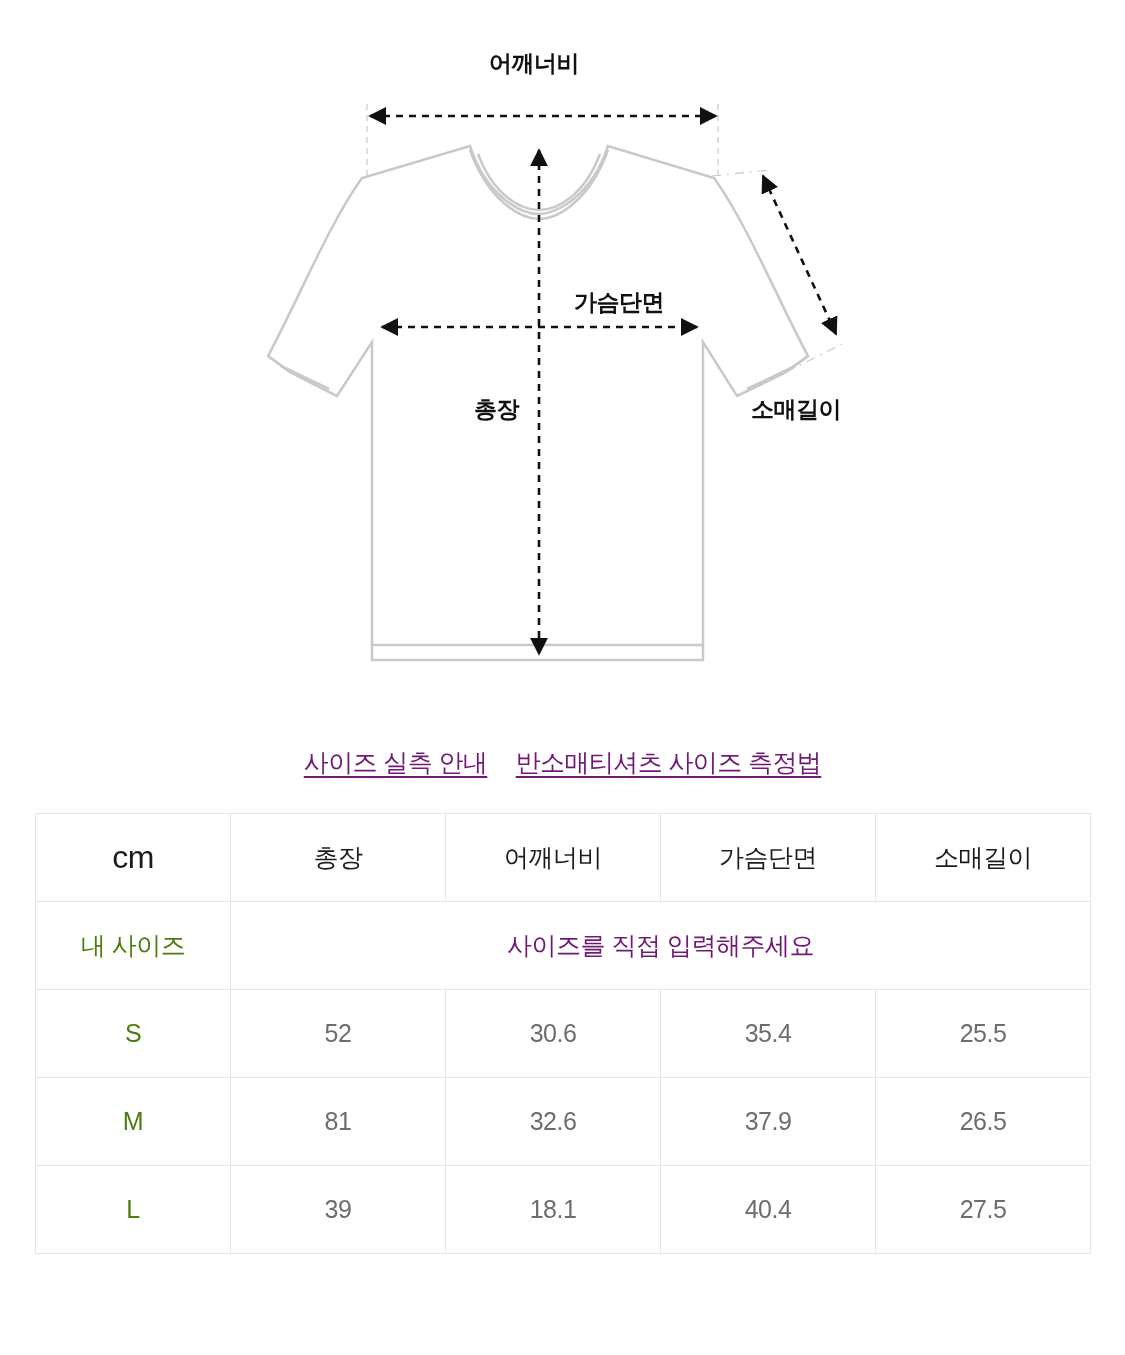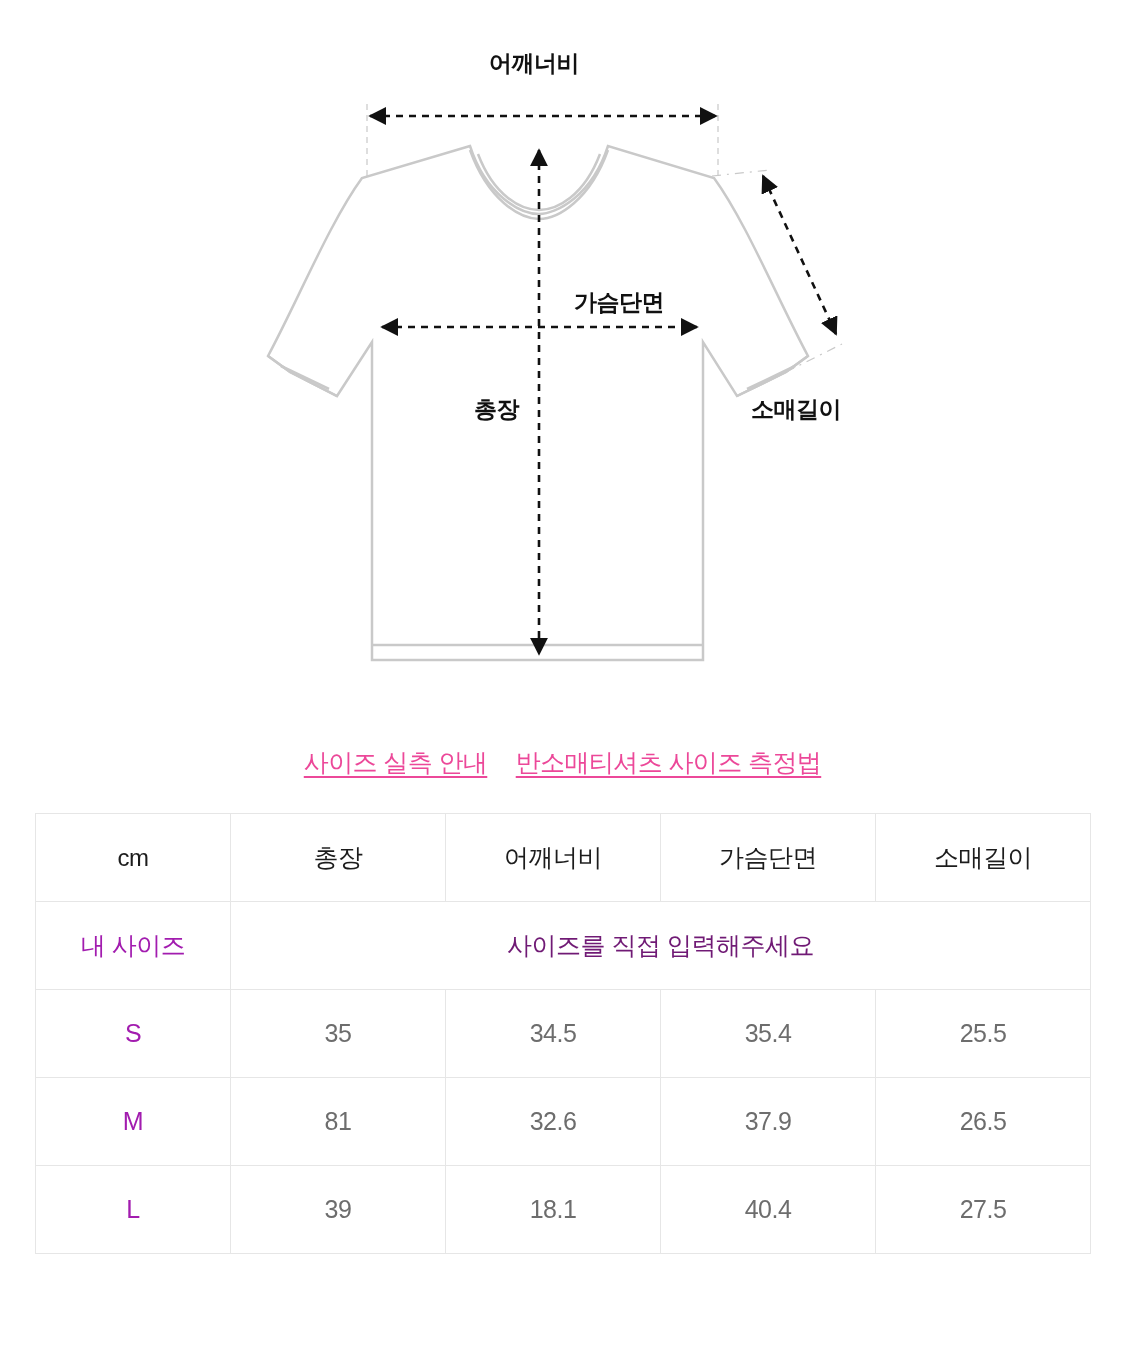--- a/index.html
+++ b/index.html
@@ -41,21 +41,21 @@
 
   
   .links-row {
     width: 1125px;
     text-align: center;
     padding-top: 6px;
     padding-bottom: 34px;
   }
   .links-row a {
     font-size: 25px;
-    color: #ec4899;
+    color: #701a75;
     text-decoration: underline;
     text-underline-offset: 5px;
     margin: 0 12px;
     letter-spacing: -0.6px;
   }
 
   
   table.size-table {
     border-collapse: collapse;
     width: 1055px;
@@ -69,23 +69,23 @@
     text-align: center;
     vertical-align: middle;
     font-weight: normal;
     font-size: 25px;
     letter-spacing: -0.5px;
   }
   table.size-table thead th {
     color: #1c1c1c;
     font-size: 25px;
   }
-  table.size-table thead th:first-child { font-size: 24px; }
+  table.size-table thead th:first-child { font-size: 32px; }
   .row-label {
-    color: #a21caf;
+    color: #4d7c0f;
     font-size: 25px;
   }
   .num {
     color: #6d6d6d;
     font-size: 25px;
   }
   .my-size-input {
     color: #701a75;
     font-size: 25px;
   }
@@ -185,22 +185,22 @@
     </tr>
   </thead>
   <tbody>
     <tr>
       <td class="row-label">내 사이즈</td>
       <td colspan="4" class="my-size-input">사이즈를 직접 입력해주세요</td>
     </tr>
 
     <tr>
       <td class="row-label">S</td>
-      <td class="num">35</td>
-      <td class="num">34.5</td>
+      <td class="num">52</td>
+      <td class="num">30.6</td>
       <td class="num">35.4</td>
       <td class="num">25.5</td>
     </tr>
 
     <tr>
       <td class="row-label">M</td>
       <td class="num">81</td>
       <td class="num">32.6</td>
       <td class="num">37.9</td>
       <td class="num">26.5</td>

